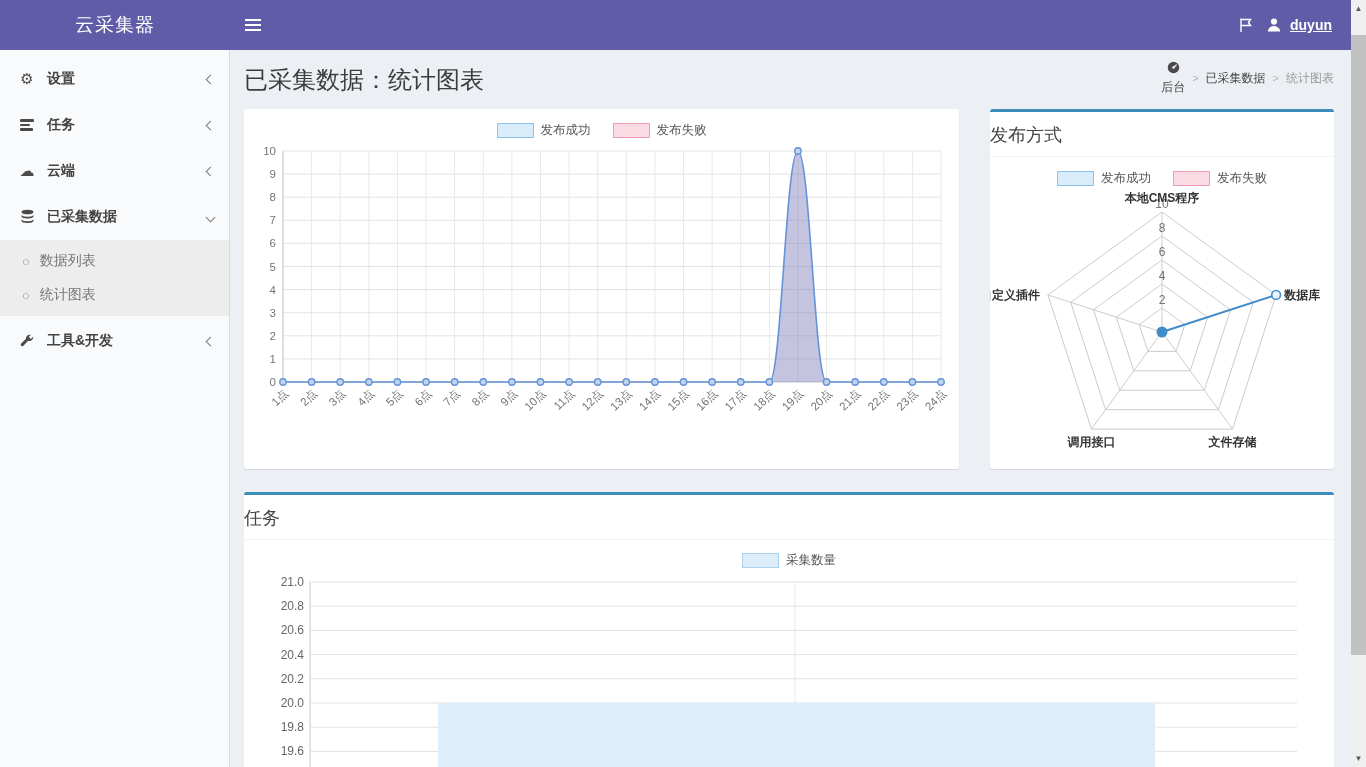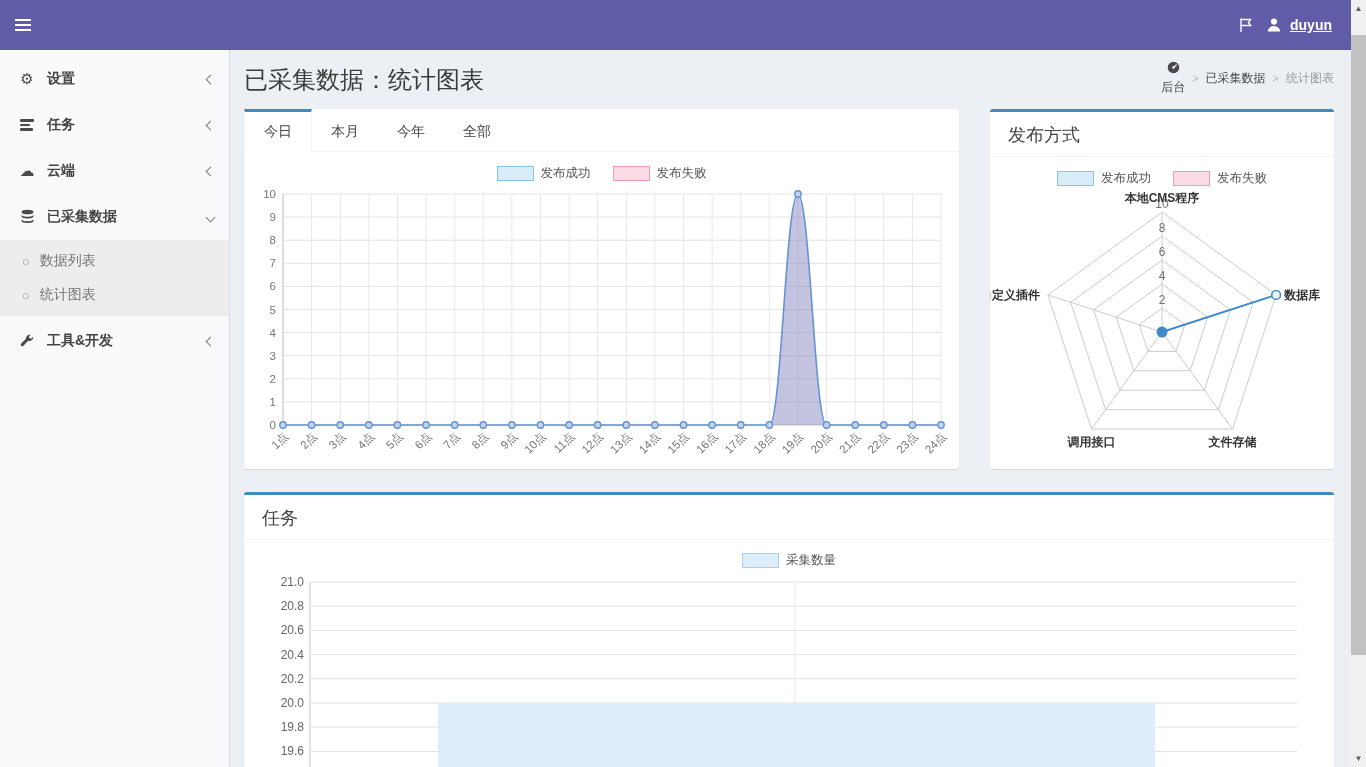--- a/index.html
+++ b/index.html
@@ -42,21 +42,21 @@
   .box { background:#fff; border-radius:3px; box-shadow:0 1px 1px rgba(0,0,0,.1); }
   .box-blue { border-top:3px solid #3c8dbc; }
   .box1 { width:715px; height:360px; }
   .box2 { width:344px; height:360px; }
   .box3 { width:1090px; height:400px; margin-top:23px; }
 
   .nav-tabs { list-style:none; display:flex; border-bottom:1px solid #f4f4f4; }
   .nav-tabs li { padding:11px 19px 10px; font-size:14px; color:#444; border-top:3px solid transparent; cursor:pointer; }
   .nav-tabs li.active { background:#fff; border-top-color:#3c8dbc; border-left:1px solid #f4f4f4; border-right:1px solid #f4f4f4; margin-bottom:-1px; }
 
-  .box-header { padding:11px 18px 9px; border-bottom:1px solid #f4f4f4; }
+  .box-header { padding:11px 0 9px; border-bottom:1px solid #f4f4f4; }
   .box-title { font-size:18px; font-weight:500; color:#444; }
 
   .legend { display:flex; justify-content:center; align-items:center; gap:22px; margin:13px 0 0; font-size:12.5px; color:#555; }
   .leg-item { display:flex; align-items:center; gap:7px; }
   .sw { width:37px; height:15px; }
   .sw-blue { background:#d9ecfa; border:1px solid #88c4ea; }
   .sw-pink { background:#fbdce5; border:1px solid #f19cb1; }
   .sw-bar  { background:#ddeefa; border:1px solid #a8d1ef; }
 
   svg text { font-family:"Liberation Sans","DejaVu Sans",sans-serif; }
@@ -64,20 +64,21 @@
   
   .scrollbar { position:absolute; right:0; top:0; width:15px; height:767px; background:#f0f0f0; z-index:9; }
   .sb-arrow { position:absolute; left:0; width:15px; height:15px; display:flex; align-items:center; justify-content:center; font-size:8px; color:#5a5a5a; cursor:pointer; }
   .sb-up { top:1px; } .sb-down { bottom:1px; }
   .sb-thumb { position:absolute; left:0; top:35px; width:15px; height:620px; background:#c1c1c1; cursor:pointer; }
 </style>
 </head>
 <body>
 
 <div class="topbar">
+  <div class="brand">云采集器</div>
   <div class="hamburger">
     <div class="bars">
         <i></i>
         <i></i>
         <i></i>
       </div>
   </div>
   <div class="topbar-right">
     <div class="flag-btn">
       <svg width="16" height="16" viewBox="0 0 16 16">
@@ -168,26 +169,20 @@
       <span class="sep">&gt;</span>
       <a>已采集数据</a>
       <span class="sep">&gt;</span>
       <span class="bc-last">统计图表</span>
     </div>
   </div>
 
   <div class="row2">
 
     <div class="box box1">
-      <ul class="nav-tabs">
-        <li class="active">今日</li>
-        <li>本月</li>
-        <li>今年</li>
-        <li>全部</li>
-      </ul>
       <div class="legend">
         <span class="leg-item">
             <span class="sw sw-blue"></span>
             <span>发布成功</span>
           </span>
         <span class="leg-item">
             <span class="sw sw-pink"></span>
             <span>发布失败</span>
           </span>
       </div>

